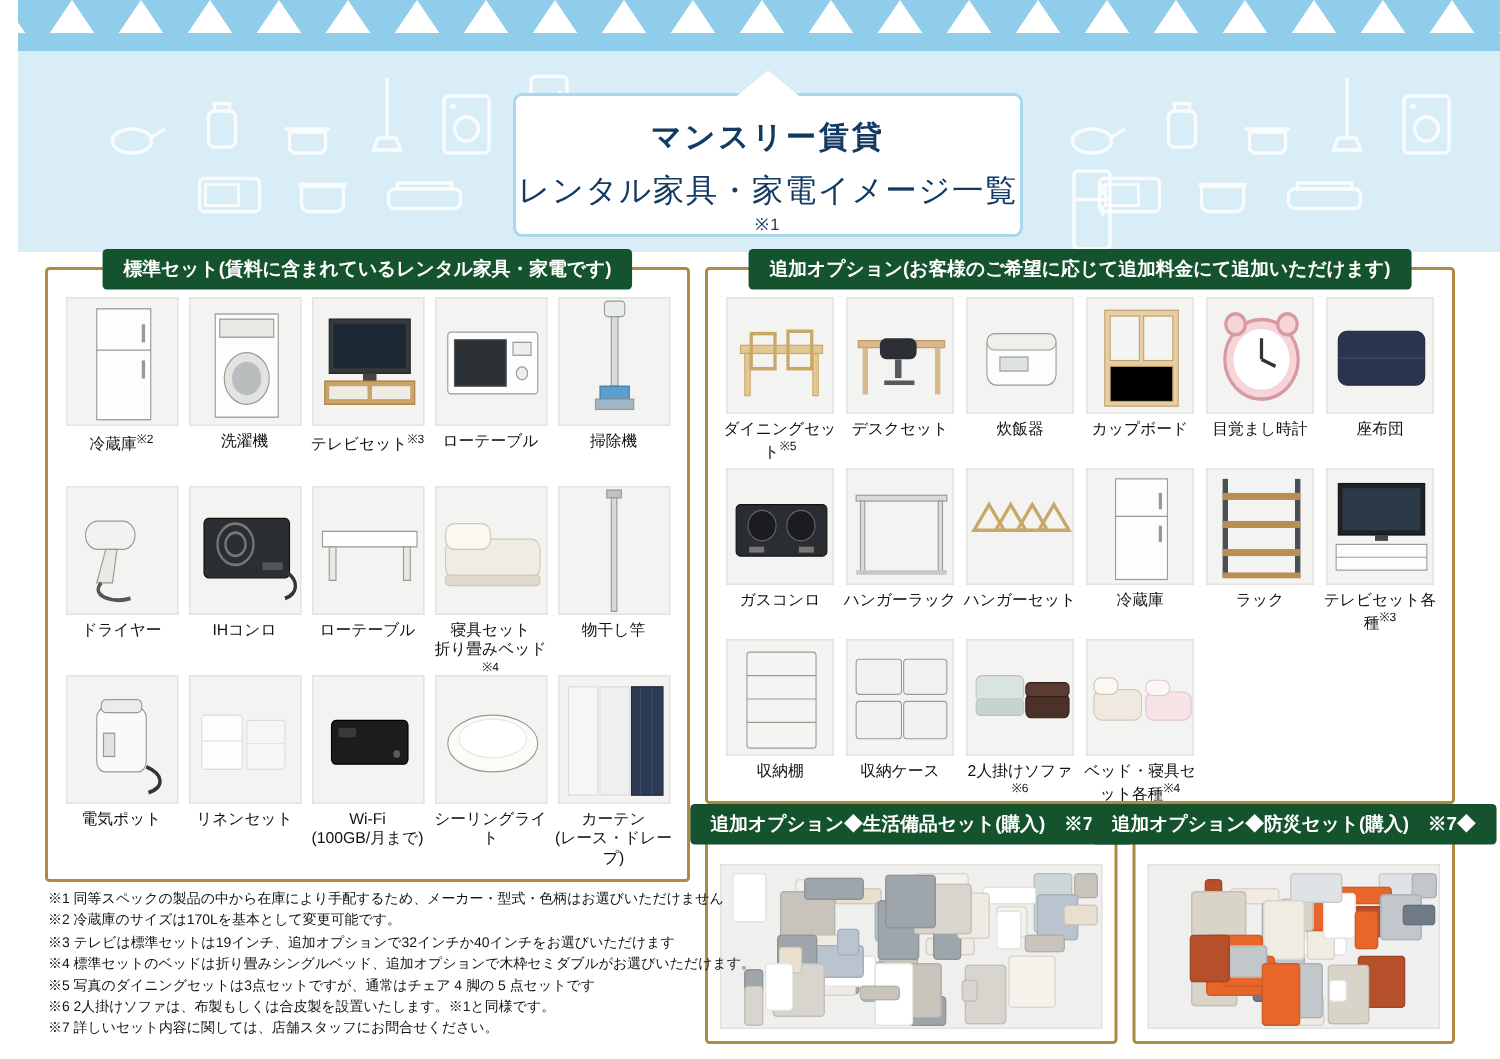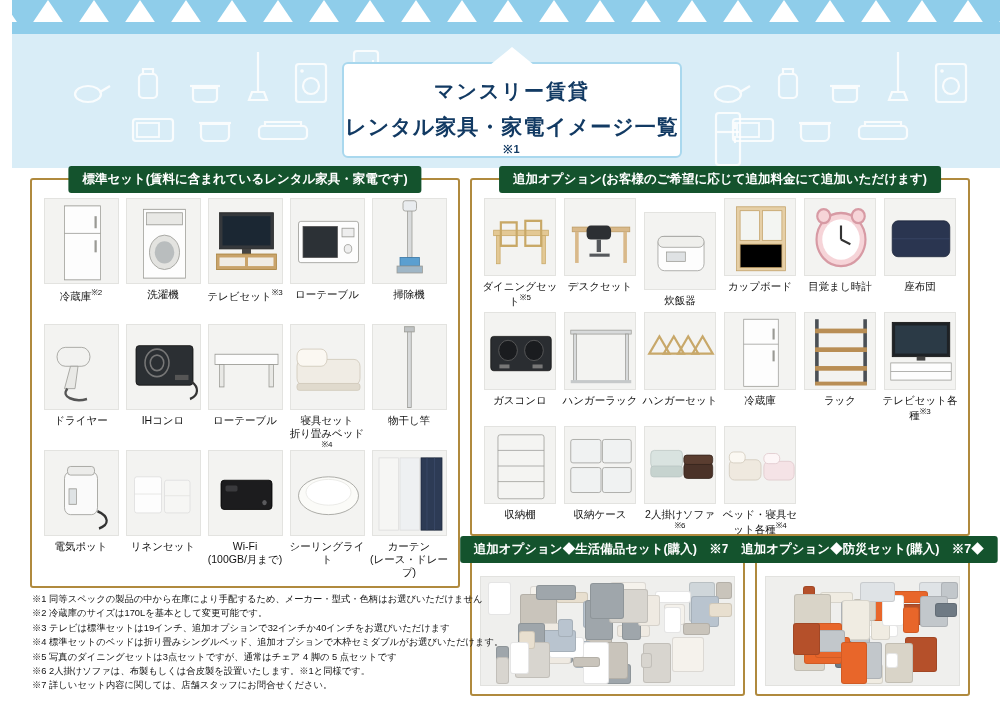--- a/index.html
+++ b/index.html
@@ -44,21 +44,21 @@
     position:absolute; left:50%; top:-17px; margin-left:-22px;
     border-left:22px solid transparent;
     border-right:22px solid transparent;
     border-bottom:18px solid #ffffff;
   }
   .title-line1 {
     font-size:20px; color:#123a63; font-weight:bold; letter-spacing:2px;
     margin-bottom:8px;
   }
   .title-line2 {
-    font-size:21px; color:#123a63; font-weight:bold; letter-spacing:1px;
+    font-size:21px; color:#123a63; font-weight:normal; letter-spacing:1px;
   }
   .title-line2 .note { font-size:11px; vertical-align:super; }
 
   .hdr-icons { position:absolute; top:48px; }
   .hdr-icons.left { left:60px; }
   .hdr-icons.right { left:700px; }
   .hdr-ic {
     display:inline-block; vertical-align:bottom;
     margin-right:16px;
     opacity:0.85;
@@ -450,21 +450,21 @@
           <div class="thumb" style="width: 72px; height: 78px;"><svg width="72" height="78" viewBox="0 0 100 100" preserveAspectRatio="none">
               <rect x="10" y="36" width="80" height="6" fill="#d9b98a" stroke="#bc9a62"></rect>
               <rect x="14" y="42" width="5" height="40" fill="#d9b98a"></rect>
               <rect x="81" y="42" width="5" height="40" fill="#d9b98a"></rect>
               <rect x="30" y="34" width="34" height="18" rx="6" fill="#2c2f33"></rect>
               <rect x="44" y="52" width="6" height="16" fill="#55585c"></rect>
               <path d="M34 72 h28" stroke="#55585c" stroke-width="4"></path>
             </svg></div>
           <div class="cap">デスクセット</div>
         </div>
-        <div class="cell" style="width: 80px; height: 88px; margin-top: 14px;">
+        <div class="cell" style="width: 80px; height: 88px;">
           <div class="thumb" style="width: 72px; height: 78px;"><svg width="72" height="78" viewBox="0 0 100 100" preserveAspectRatio="none">
               <rect x="18" y="30" width="64" height="44" rx="9" fill="#fdfdfd" stroke="#9a9a95"></rect>
               <rect x="18" y="30" width="64" height="14" rx="7" fill="#efefec" stroke="#9a9a95"></rect>
               <rect x="30" y="50" width="26" height="12" fill="#dfe2e4" stroke="#9a9a95"></rect>
             </svg></div>
           <div class="cap">炊飯器</div>
         </div>
         <div class="cell" style="width: 80px; height: 114px;">
           <div class="thumb" style="width: 72px; height: 78px;"><svg width="72" height="78" viewBox="0 0 100 100" preserveAspectRatio="none">
               <rect x="16" y="10" width="68" height="82" fill="#e6cfa6" stroke="#c2a066"></rect>

